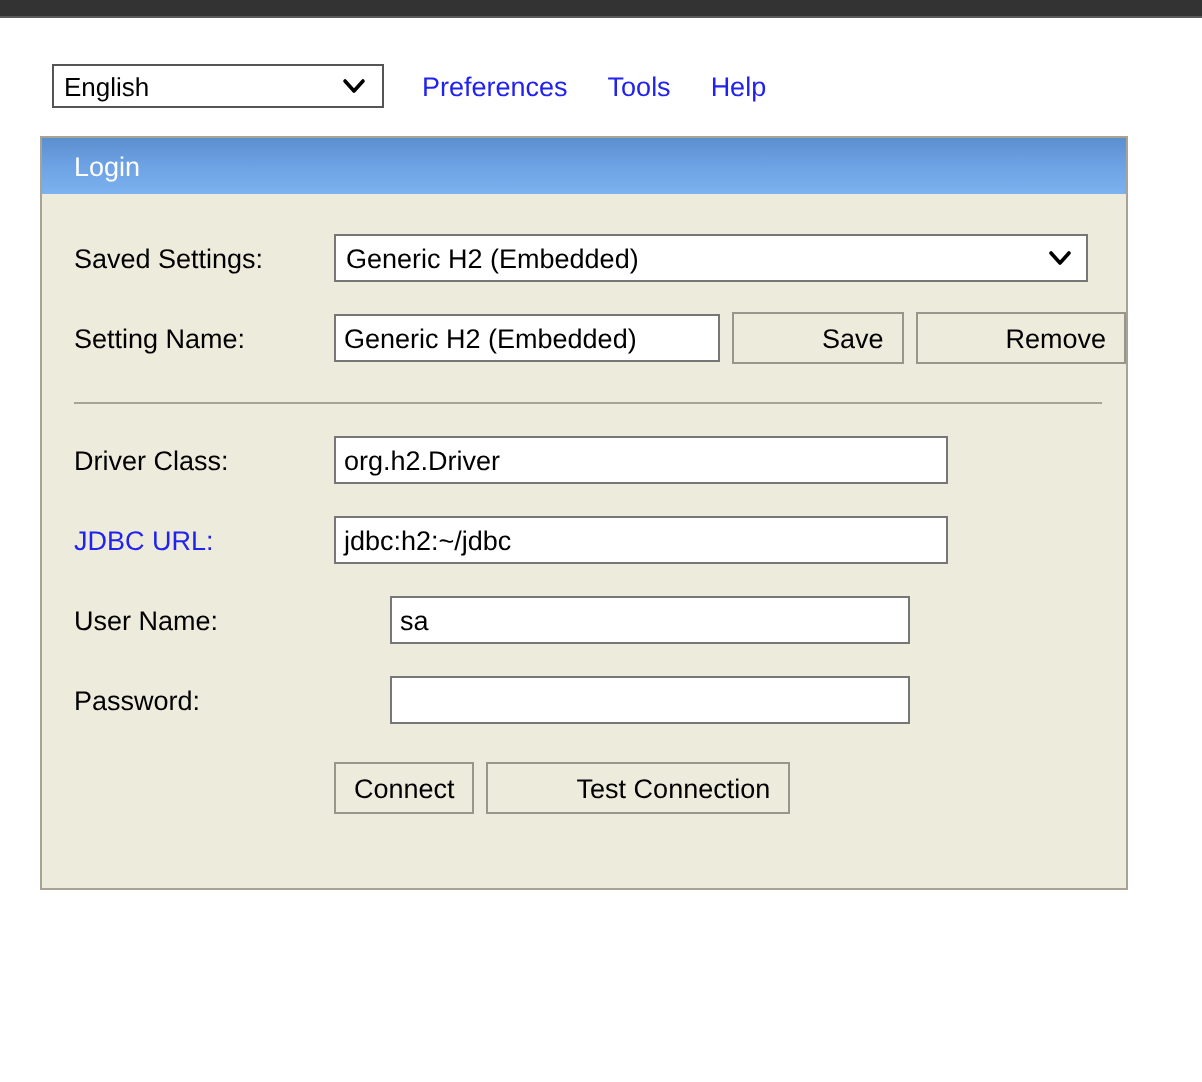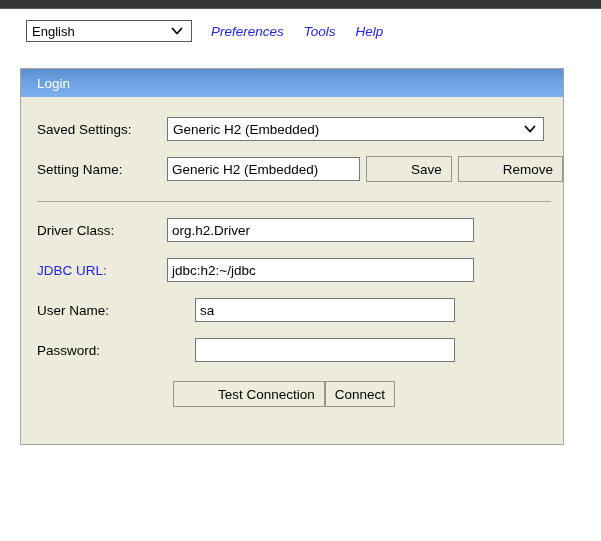--- a/index.html
+++ b/index.html
@@ -25,21 +25,21 @@
     height: 9px;
     background: #333333;
     border-bottom: 1px solid #5a5a5a;
     box-sizing: border-box;
   }
 
   
   .toolbar {
     position: absolute;
     left: 0;
-    top: 16px;
+    top: 28px;
     width: 476px;
     height: 30px;
     display: flex;
     align-items: center;
   }
   .lang-select {
     margin-left: 26px;
     width: 166px;
     height: 22px;
     box-sizing: border-box;
@@ -60,21 +60,20 @@
     display: flex;
     align-items: center;
     justify-content: center;
     margin-right: 4px;
   }
   .toolbar-links {
     display: flex;
     align-items: center;
     margin-left: 19px;
     gap: 20px;
-    font-style: italic;
   }
   .nav-link {
     color: #2222ee;
     text-decoration: none;
     font-size: 13.5px;
     cursor: pointer;
     white-space: nowrap;
   }
 
   
@@ -288,18 +287,18 @@
     <div class="row">
       <span class="row-label">Password:</span>
       <div class="field narrow">
         <span></span>
       </div>
     </div>
 
     <div class="spacer-12"></div>
 
     <div class="btn-row">
+      <button class="btn">Connect</button>
       <button class="btn gap-s">Test Connection</button>
-      <button class="btn">Connect</button>
     </div>
 
   </div>
 </div>
 
 </body></html>

